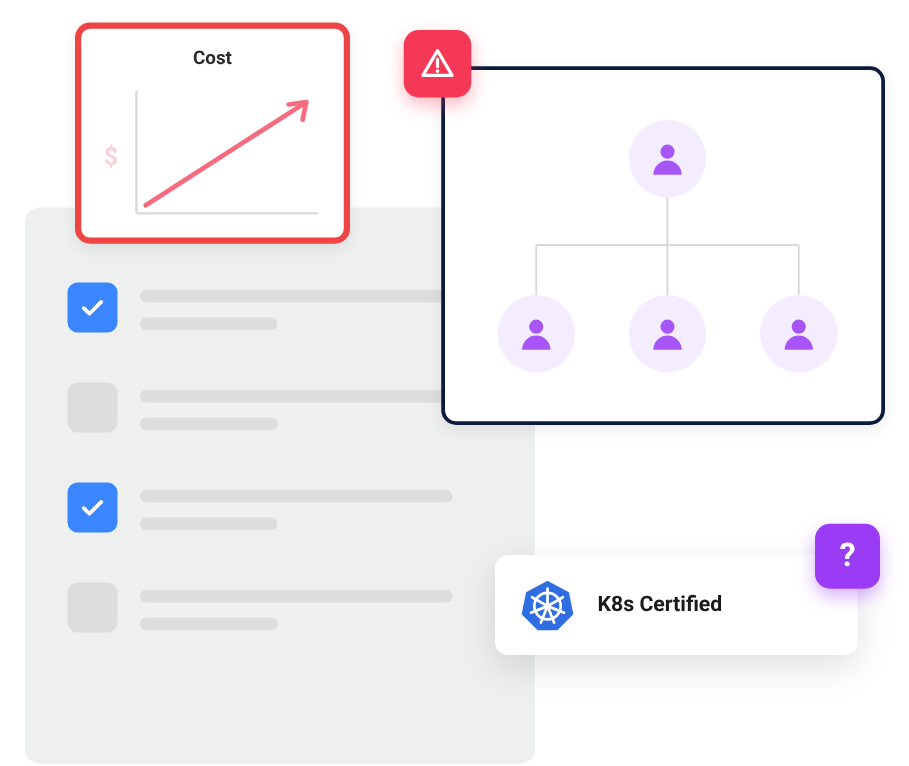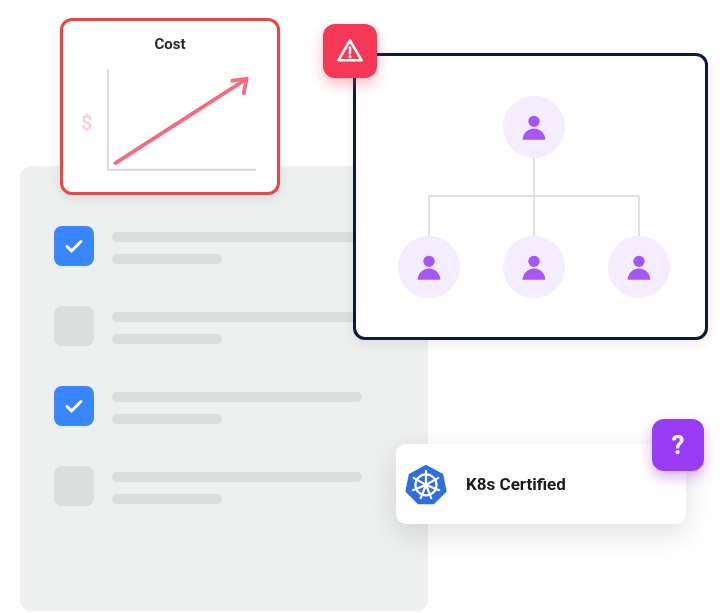--- a/index.html
+++ b/index.html
@@ -58,21 +58,21 @@
     background: #dcdddd;
     border-radius: 6px;
   }
   .cost-card {
     position: absolute;
     left: 60px;
     top: 18px;
     width: 220px;
     height: 177px;
     background: #fff;
-    border: 3px solid #ef4444;
+    border: 5px solid #ef4444;
     border-radius: 12px;
     padding: 14px 16px 10px 16px;
     box-shadow: 0 4px 12px rgba(0,0,0,0.08);
   }
   .cost-title {
     text-align: center;
     font-weight: 700;
     font-size: 15px;
     color: #2a2a2a;
     margin-bottom: 4px;
@@ -131,21 +131,21 @@
     left: 396px;
     top: 444px;
     width: 290px;
     height: 80px;
     background: #fff;
     border-radius: 10px;
     box-shadow: 0 10px 30px rgba(0,0,0,0.12);
     display: flex;
     align-items: center;
     gap: 18px;
-    padding: 0 8px;
+    padding: 0 20px;
   }
   .k8s-label {
     font-weight: 700;
     font-size: 17px;
     color: #1a1a1a;
   }
   .help-badge {
     position: absolute;
     left: 652px;
     top: 419px;

